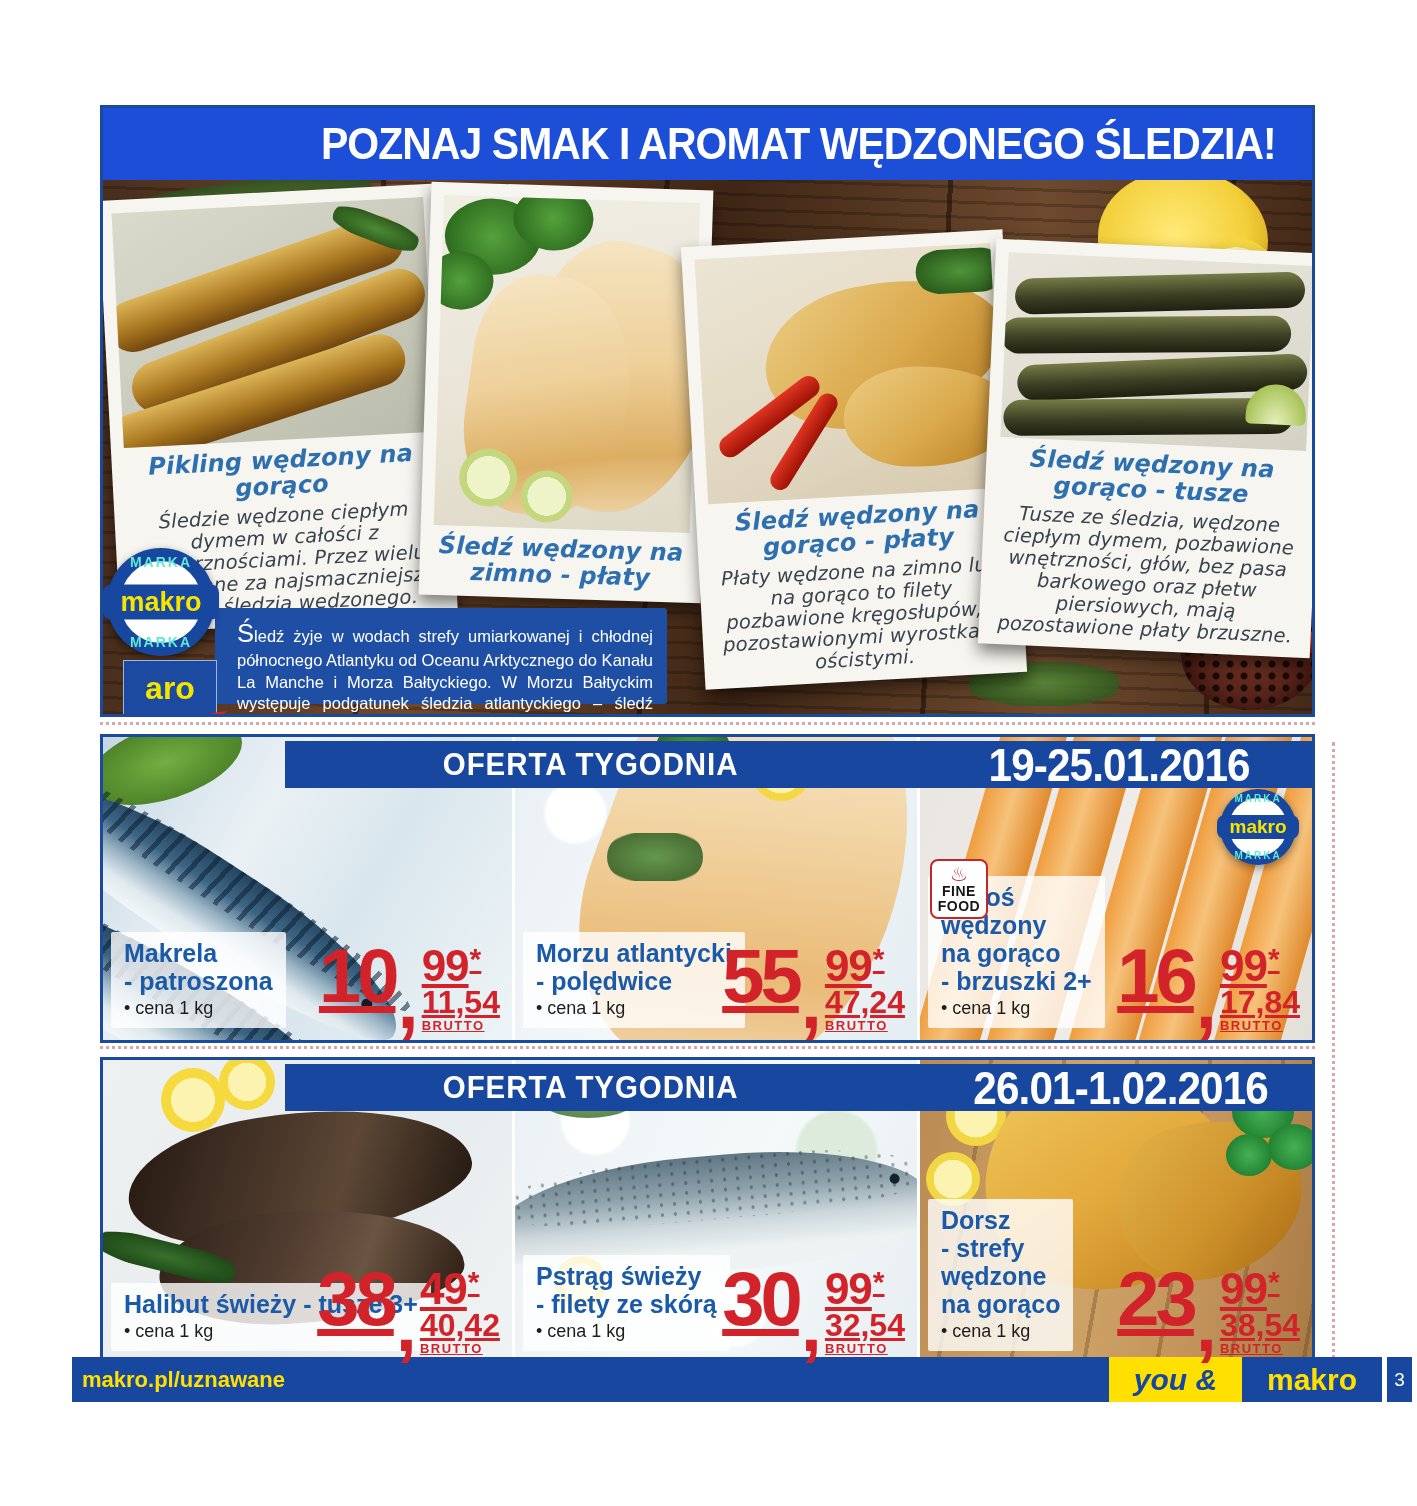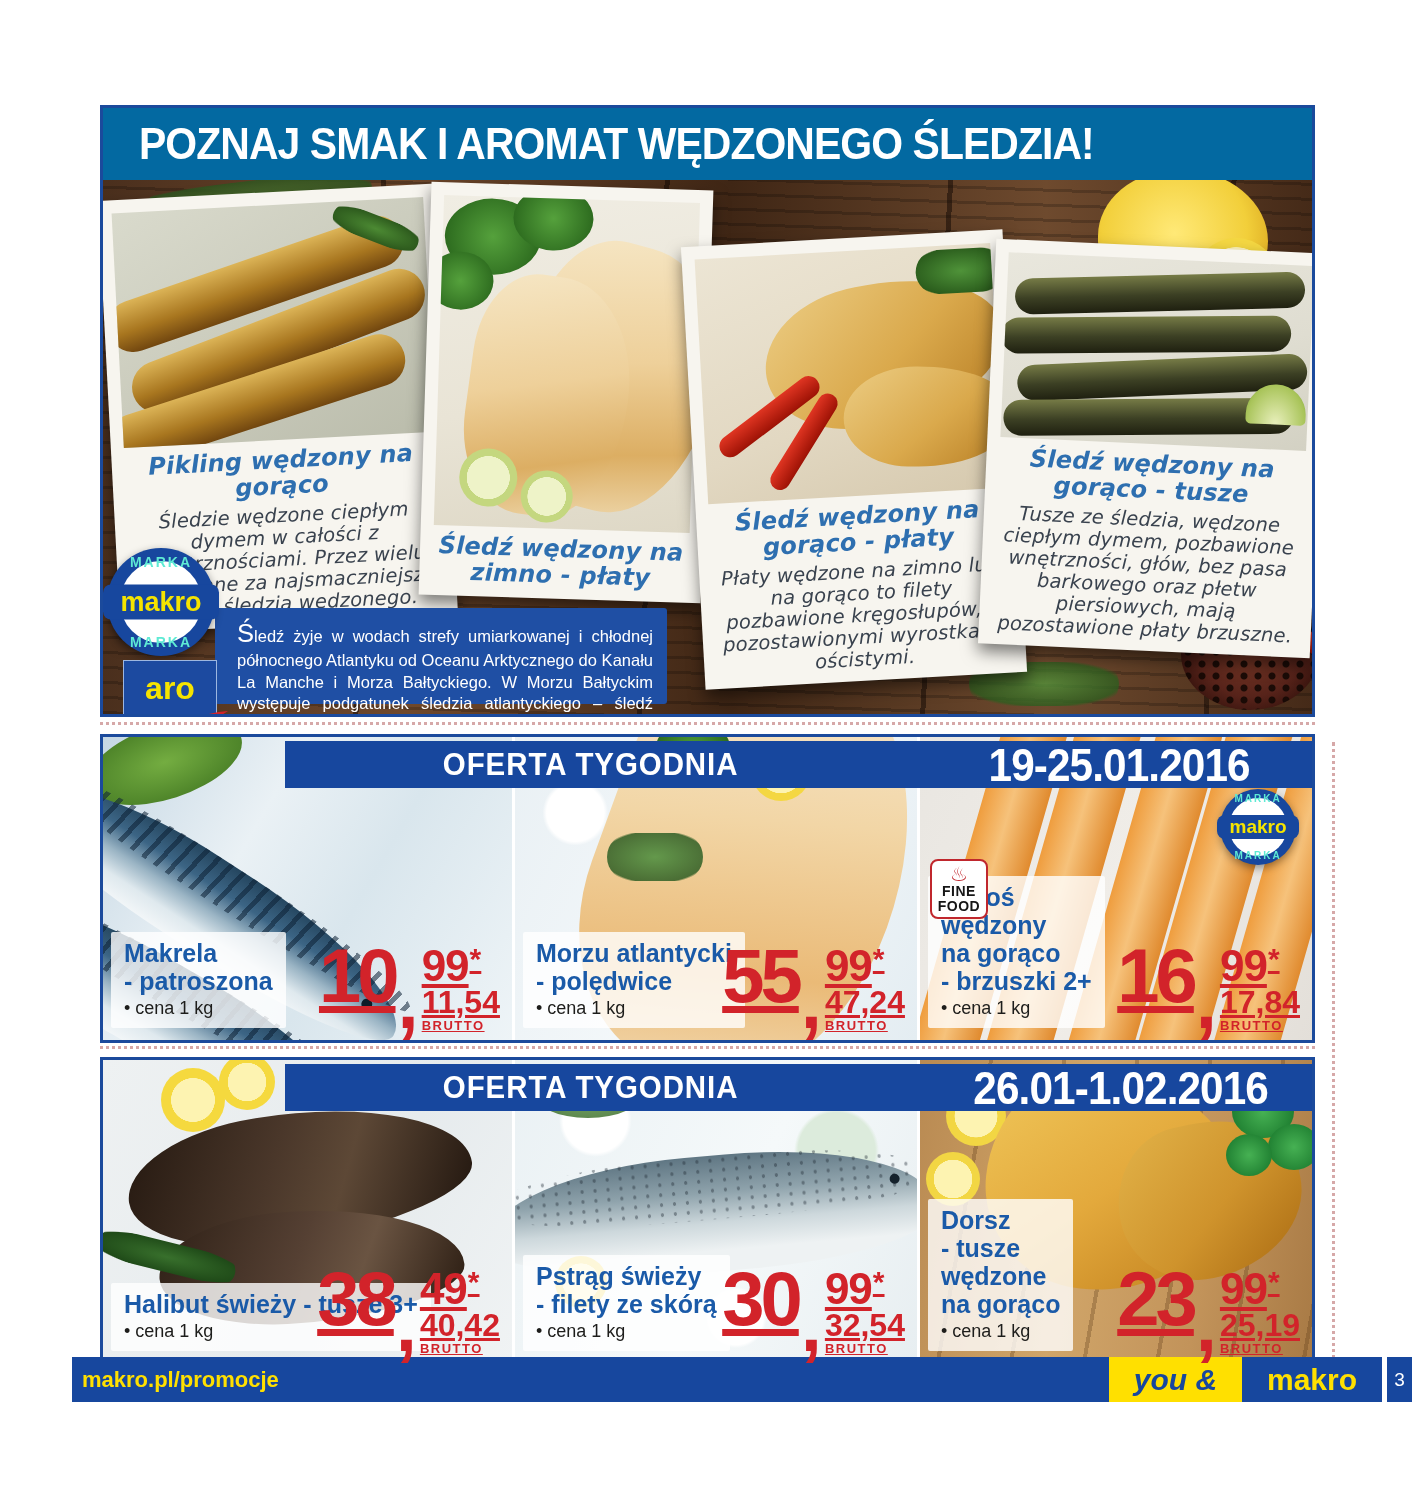--- a/index.html
+++ b/index.html
@@ -2,21 +2,21 @@
 <html><head>
 <meta charset="utf-8">
 <style>
   html,body{margin:0;padding:0;background:#fff;}
   .page{position:relative;width:1417px;height:1506px;background:#ffffff;overflow:hidden;
         font-family:"Liberation Sans",sans-serif;}
 
   
   .top-block{position:absolute;left:100px;top:105px;width:1215px;height:612px;
              border:3px solid #1b4a9c;box-sizing:border-box;background:#3c2817;}
-  .top-header{height:72px;background:#0369a1;display:flex;align-items:center;justify-content:flex-start;}
+  .top-header{height:72px;background:#1d4ed8;display:flex;align-items:center;justify-content:flex-end;}
   .top-title{color:#fff;font-weight:700;font-size:44px;letter-spacing:-1px;transform:scaleX(.93);white-space:nowrap;}
   .collage{position:relative;height:534px;overflow:hidden;
     background:
       repeating-linear-gradient(93deg, transparent 0 278px, rgba(15,6,2,.5) 278px 283px),
       repeating-linear-gradient(2deg, rgba(0,0,0,.20) 0 3px, transparent 3px 15px),
       linear-gradient(90deg,#4a2f1d,#70492c 25%,#3f2615 52%,#6e4a2e 78%,#452a18);}
 
   
   .dec{position:absolute;border-radius:50%;}
   .dec-herb-tl{left:40px;top:0;width:230px;height:42px;border-radius:40px;
@@ -521,47 +521,47 @@
           <div class="s-lemon1"></div>
           <div class="s-lemon2"></div>
           <div class="sfish sf1"></div>
           <div class="sfish sf2"></div>
           <div class="basil bs1"></div>
           <div class="basil bs2"></div>
           <div class="basil bs3"></div>
         </div>
         <div class="label-box">
           <div class="pname">Dorsz</div>
-          <div class="pname">- tusze</div>
+          <div class="pname">- strefy</div>
           <div class="pname">wędzone</div>
           <div class="pname">na gorąco</div>
           <div class="punit">• cena 1 kg</div>
         </div>
         <div class="price">
           <span class="p-zl">23</span>
           <span class="p-comma">,</span>
           <span class="p-right">
             <span class="p-top">
               <span class="p-gr">99</span>
               <span class="p-star">*</span>
             </span>
-            <span class="p-brutto">25,19</span>
+            <span class="p-brutto">38,54</span>
             <span class="p-brutto-label">BRUTTO</span>
           </span>
         </div>
       </div>
 
     </div>
     <div class="offer-band">
       <span class="band-label">OFERTA TYGODNIA</span>
       <span class="band-date">26.01-1.02.2016</span>
     </div>
   </div>
 
   <div class="footer-bar">
-    <span class="footer-url">makro.pl/promocje</span>
+    <span class="footer-url">makro.pl/uznawane</span>
     <span class="logo-you">you &amp;</span>
     <span class="logo-makro">makro</span>
     <span class="footer-gap"></span>
     <span class="footer-page">3</span>
   </div>
 
 </div>
 
 </body></html>

